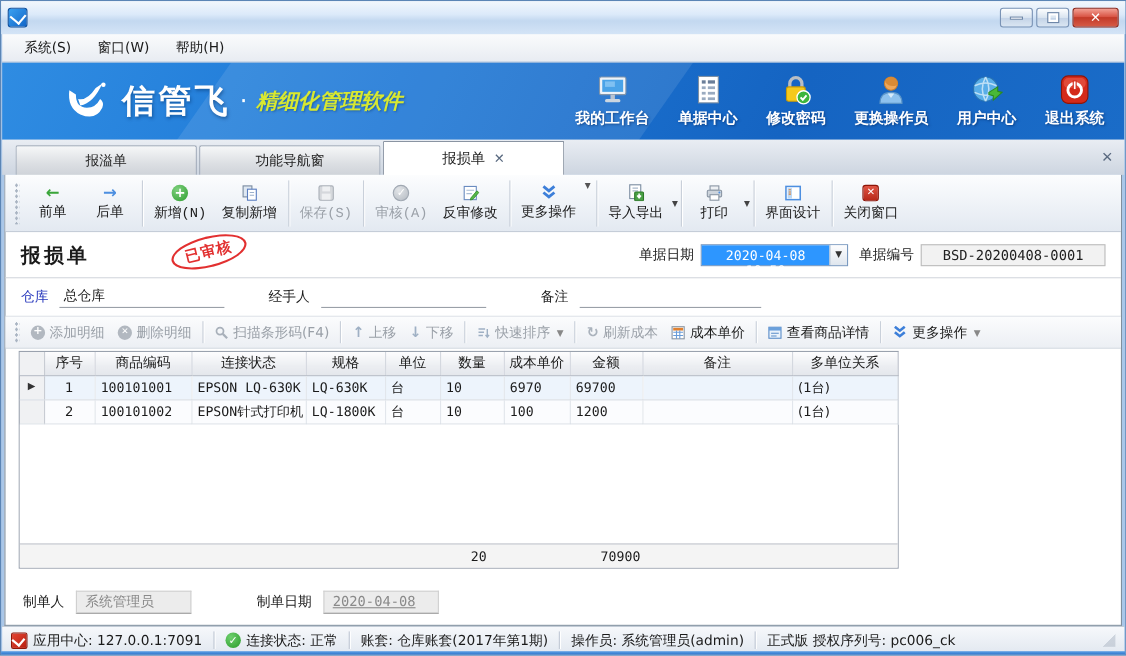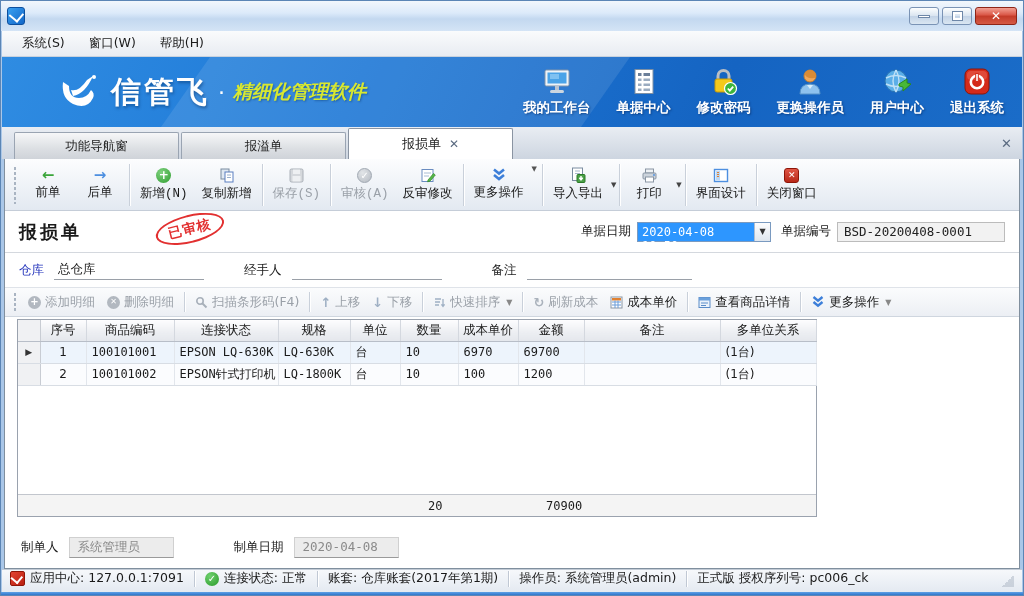--- a/index.html
+++ b/index.html
@@ -63,21 +63,21 @@
   .tb-sep { width:1px; height:42px; background:#c9d0da; margin:0 3px; box-shadow:1px 0 0 #fff; }
   .tb-drop { font-size:9px; color:#444; margin-left:1px; align-self:center; }
   .tb-row { display:flex; align-items:center; }
   .overflow-arrow { font-size:9px; color:#555; align-self:flex-start; margin:6px 2px 0 1px; }
 
   
   .doc-header { height:42px; display:flex; align-items:center; padding:0 14px; border-bottom:1px solid #d4d8de; position:relative; }
   .doc-title { font-size:18px; font-weight:bold; letter-spacing:3px; }
   .stamp { position:absolute; left:150px; top:4px; border:2px solid #e23030; border-radius:50%; color:#e23030;
     font-size:13.5px; font-weight:bold; padding:3px 11px; transform:rotate(-14deg); letter-spacing:1px; }
-  .doc-right { margin-left:auto; display:flex; align-items:center; gap:6px; }
+  .doc-right { margin-left:auto; display:flex; align-items:center; gap:6px;text-align:center; }
   .fld-label { font-size:12.5px; }
   .date-field { display:flex; border:1px solid #7a9ac0; height:20px; }
   .date-text { background:#2d96ff; color:#fff; font-family:"DejaVu Sans Mono","DejaVu Sans",monospace; font-size:12px; padding:2px 4px; width:116px; }
   .date-drop { width:16px; background:linear-gradient(#fdfdfe,#dfe6ee); border-left:1px solid #aebdd0; display:flex; align-items:center; justify-content:center; font-size:8px; color:#333; }
   .docno-field { width:168px; height:20px; background:#f2f2f2; border:1px solid #bcbcbc; font-family:"DejaVu Sans Mono","DejaVu Sans",monospace; font-size:12.5px; padding:1px 6px; color:#222; }
 
   
   .fields-row { height:34px; display:flex; align-items:center; padding:0 14px; gap:10px; }
   .lbl-blue { color:#2233bb; font-size:12.5px; }
   .uline { border-bottom:1px solid #9aa0a8; height:19px; font-size:12.5px; padding:0 4px; }
@@ -108,25 +108,25 @@
   .mono { font-family:"DejaVu Sans Mono","DejaVu Sans",monospace; }
   .grid-fill { flex:1; background:#fff; }
   .totals-row { height:22px; background:#f4f4f4; border-top:1px solid #c2c6cd; display:flex; font-size:12px; align-items:center; }
   .totals-row .tqty { margin-left:404px; width:58px; padding-left:6px; }
   .totals-row .tamt { margin-left:60px; width:66px; padding-left:6px; }
 
   
   .footer-fields { height:40px; display:flex; align-items:center; padding:0 16px; margin-top:8px; gap:10px; }
   .ffield { background:#ececec; border:1px solid #d0d0d0; border-bottom:1px solid #9a9a9a; height:21px; font-size:12.5px; color:#8a8a8a; padding:1px 8px; }
   .f-creator { width:105px; margin-right:50px; }
-  .f-date { width:105px; }
+  .f-date { width:105px;text-decoration:underline; }
 
   
   .statusbar { position:absolute; top:568px; left:1px; right:1px; height:25px;
-    background:linear-gradient(#f6f8fb,#e2e8f0); border-top:1px solid #c2cbd6; display:flex; align-items:flex-end; padding:7px 8px; font-size:12.5px; }
+    background:linear-gradient(#f6f8fb,#e2e8f0); border-top:1px solid #c2cbd6; display:flex; align-items:center; padding:0 8px; font-size:12.5px; }
   .sb-sep { width:1px; height:16px; background:#c0c8d4; margin:0 10px; box-shadow:1px 0 0 #fff; }
   .sb-item { display:flex; align-items:center; gap:5px; white-space:nowrap; }
   .sb-logo { width:15px; height:15px; border-radius:2px; background:linear-gradient(135deg,#e44433,#b81f10); border:1px solid #8e1508; display:flex; align-items:center; justify-content:center; }
   .sb-logo::after { content:""; width:7px; height:7px; border-left:2px solid #fff; border-bottom:2px solid #fff; transform:rotate(-50deg) translate(0px,-1px); }
   .sb-check { width:14px; height:14px; border-radius:50%; background:radial-gradient(circle at 35% 30%,#6ed06e,#2a9a2a); color:#fff; font-size:10px; display:flex; align-items:center; justify-content:center; font-weight:bold; }
   .sb-grip { margin-left:auto; width:12px; height:12px; background-image:linear-gradient(135deg, transparent 50%, #aab4c2 50%); opacity:.5; }
   .mono-sm { font-family:"DejaVu Sans Mono","DejaVu Sans",monospace; }
 
   .bottom-edge { position:absolute; left:0; right:0; bottom:0; height:3px; background:linear-gradient(#5ea0e6,#2f77cc); }
   svg { display:block; }
@@ -240,24 +240,24 @@
               <rect x="13.7" y="5.5" width="2.6" height="8" fill="#fff" stroke="#d42a1a" stroke-width="1"></rect>
             </svg>
         </span>
         <span class="blabel">退出系统</span>
       </div>
     </div>
   </div>
 
   <div class="tabbar">
     <div class="tab">
+        <span>报溢单</span>
+      </div>
+    <div class="tab">
         <span>功能导航窗</span>
-      </div>
-    <div class="tab">
-        <span>报溢单</span>
       </div>
     <div class="tab active">
       <span>报损单</span>
       <span class="tab-close">✕</span>
     </div>
     <div class="tabbar-close-all">✕</div>
   </div>
 
   <div class="content">
 

